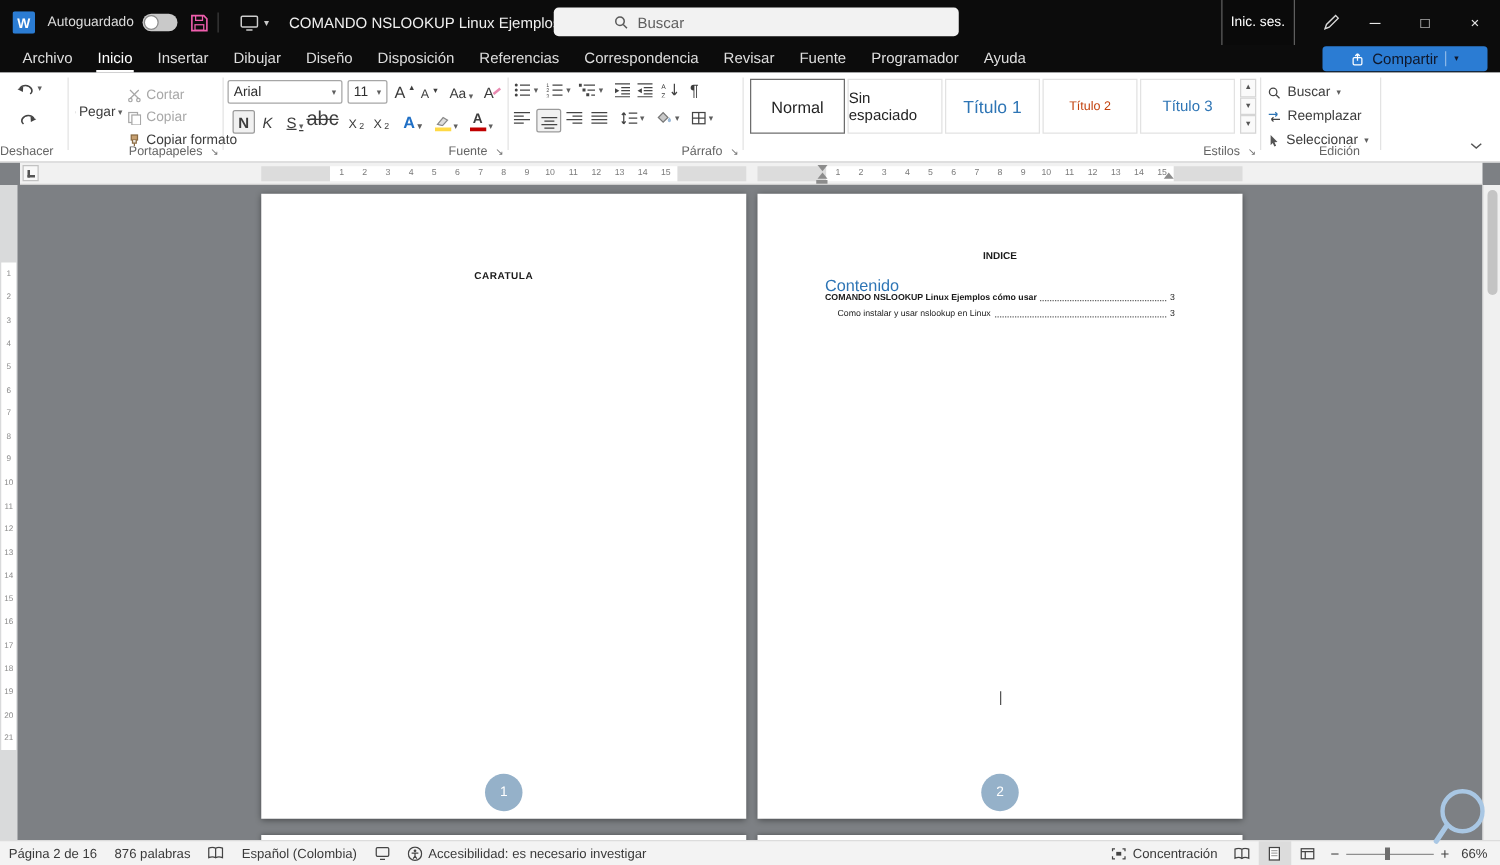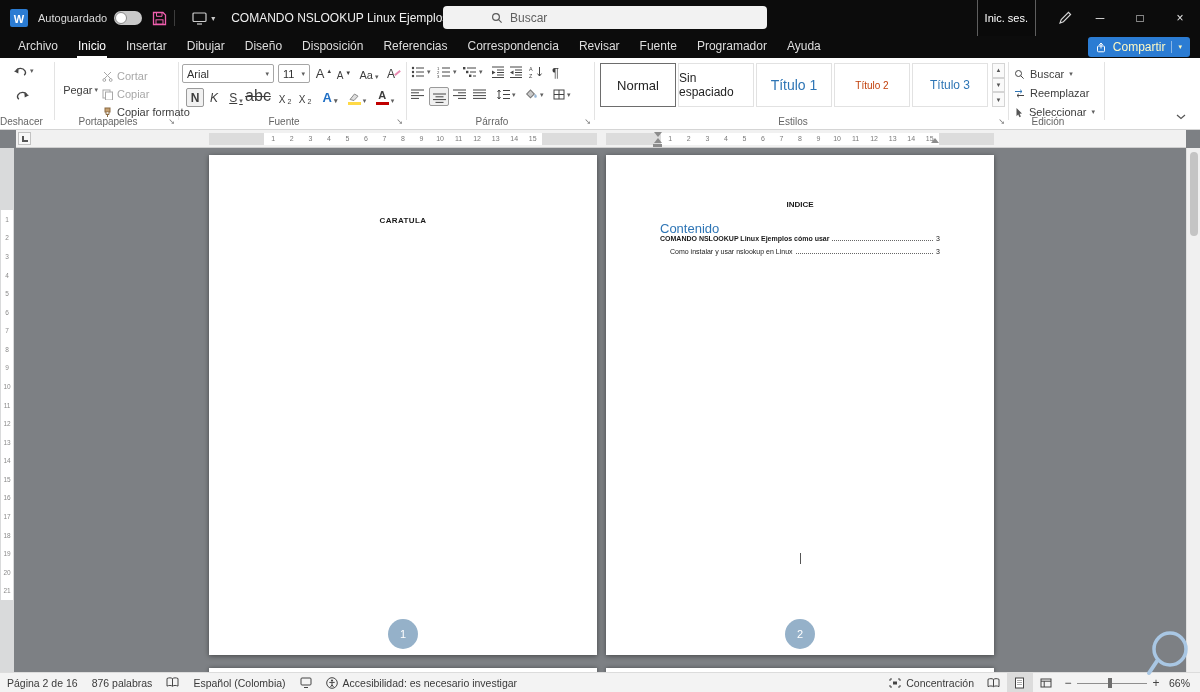--- a/index.html
+++ b/index.html
@@ -26,29 +26,29 @@
   .signin{background:#0a0a0a;border:1px solid #5e5e5e;color:#fff;font-size:11px;padding:15px 7px;border-radius:2px;margin-right:14px;cursor:pointer}
   .tb-ico{background:none;border:none;width:30px;display:flex;justify-content:center;cursor:pointer}
   .winbtn{background:none;border:none;color:#e8e8e8;width:40px;height:36px;font-size:12px;cursor:pointer}
 
   
   .tabsrow{position:absolute;left:0;top:36px;width:100%;height:22px;background:#0c0c0c;display:flex;align-items:stretch;padding-left:8px}
   .tab{font-size:12px;color:#dedede;padding:0 10px;line-height:21px;cursor:pointer;position:relative;white-space:nowrap}
   .tab.active{color:#fff}
   .tab.active::after{content:"";position:absolute;left:9px;right:9px;bottom:0;height:2px;background:#fff}
   .share-btn{position:absolute;right:10px;top:37px;height:20px;background:#2b7cd3;border:none;border-radius:3px;
-             color:#fef9c3;font-size:12px;display:flex;align-items:center;gap:6px;padding:0 8px;cursor:pointer}
+             color:#0f172a;font-size:12px;display:flex;align-items:center;gap:6px;padding:0 23px;cursor:pointer}
   .share-btn .vsep{width:1px;height:12px;background:rgba(255,255,255,.45)}
   .share-btn .chev{font-size:7px}
 
   
   .ribbon{position:absolute;left:0;top:58px;width:100%;height:72px;background:#fff;border-bottom:1px solid #d5d5d5}
   .gsep{position:absolute;top:4px;height:58px;width:1px;background:#e3e3e3}
   .rgroup{position:absolute;top:0;height:72px}
-  .grp-label{position:absolute;bottom:3px;left:0;right:16px;text-align:center;font-size:10px;color:#656565;pointer-events:none}
+  .grp-label{position:absolute;bottom:3px;left:0;right:16px;text-align:right;font-size:10px;color:#656565;pointer-events:none}
   .launcher{position:absolute;right:3px;bottom:4px;font-size:8px;color:#767676;background:none;border:none;cursor:pointer}
   .icobtn{position:absolute;background:none;border:none;display:flex;align-items:center;gap:2px;cursor:pointer;color:#3d3d3d}
   .chevd{font-size:7px;color:#5f5f5f}
   .combo{position:absolute;border:1px solid #a6a6a6;background:#fff;height:19px;font-size:11px;color:#2f2f2f;
          display:flex;align-items:center;padding:0 4px;border-radius:2px;cursor:pointer}
   .combo .val{flex:1}
   .fmtbtn{position:absolute;height:19px;background:none;border:1px solid transparent;display:flex;align-items:flex-end;
           justify-content:center;font-size:12px;color:#3d3d3d;cursor:pointer;padding-bottom:1px;gap:2px}
   .fmtbtn.sel{border:1px solid #9a9a9a;background:#f1f1f1;border-radius:2px}
   .paste-btn{position:absolute;left:6px;top:4px;width:38px;height:56px;background:none;border:none;display:flex;

